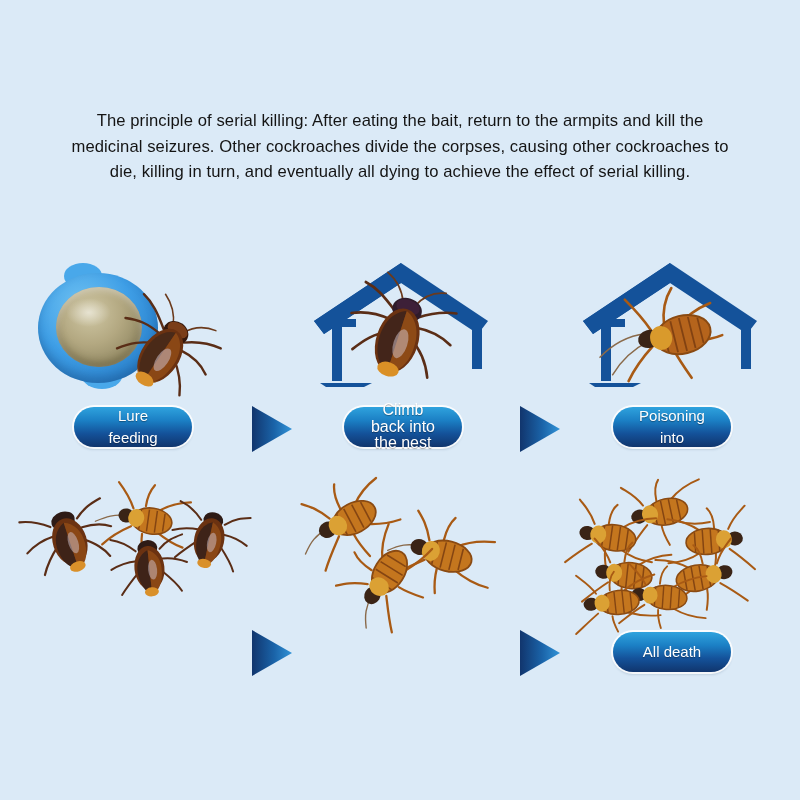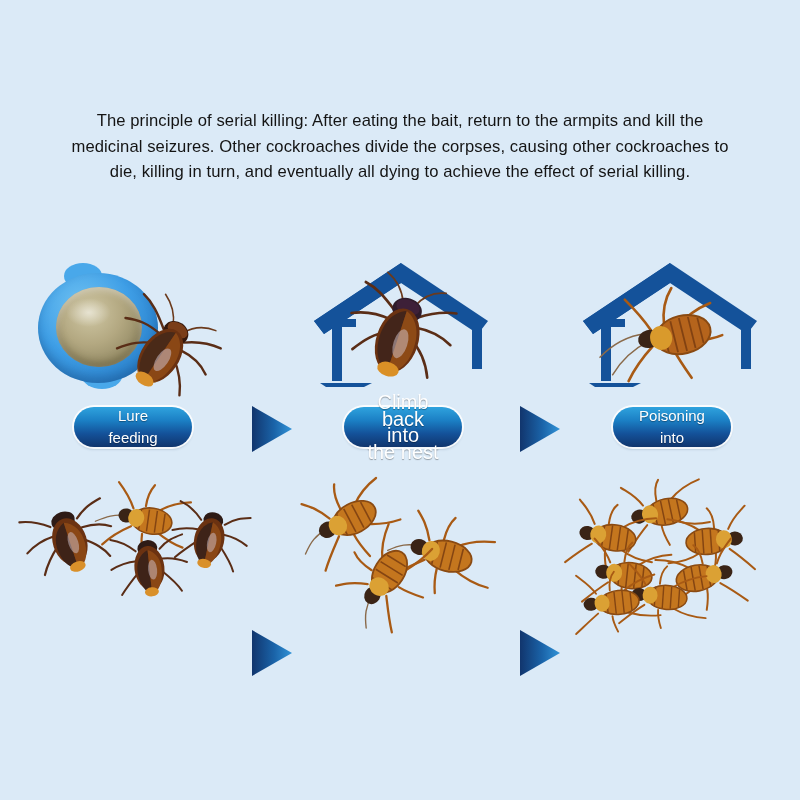--- a/index.html
+++ b/index.html
@@ -43,21 +43,21 @@
     box-shadow:0 0 0 2px rgba(255,255,255,.85), 0 2px 3px rgba(30,60,100,.28);
     display:flex;align-items:center;justify-content:center;
     padding:0 20px;
     box-sizing:border-box;
   }
   .pill span{
     color:#ffffff;font-size:15px;line-height:22px;
     text-align:center;white-space:pre-line;
     text-shadow:0 1px 1px rgba(0,0,0,.35);
   }
-  .pill.two span{font-size:20px;line-height:16.5px;}
+  .pill.two span{font-size:16px;line-height:16.5px;}
 
   
   .arrow{
     position:absolute;top:404px;width:44px;height:50px;
   }
   .arrow.a1{left:250px;}
   .arrow.a2{left:518px;}
   .arrow.b1{left:250px;top:628px;}
   .arrow.b2{left:518px;top:628px;}
 
@@ -584,20 +584,23 @@
                   <path d="M52,20 L52,42"></path>
                 <path d="M60,20 L60,42"></path>
                   <path d="M68,22 L68,40"></path>
               </g>
               <ellipse cx="56" cy="31" rx="20" ry="12" fill="none" stroke="#8a4a12" stroke-width="1.5"></ellipse>
               <ellipse cx="39" cy="30" rx="7.5" ry="8.5" fill="#dba134"></ellipse>
             </g>
           </svg>
         </div>
 
+      </div>
+      <div class="pill">
+        <span>All death</span>
       </div>
     </div>
   </div>
 
   <div class="arrow a1">
     <svg width="44" height="50" viewBox="0 0 44 50">
       <defs>
         <linearGradient id="ag1" x1="0" y1="0" x2="1" y2="0">
           <stop offset="0%" stop-color="#11356d"></stop>
           <stop offset="55%" stop-color="#1a63a8"></stop>

